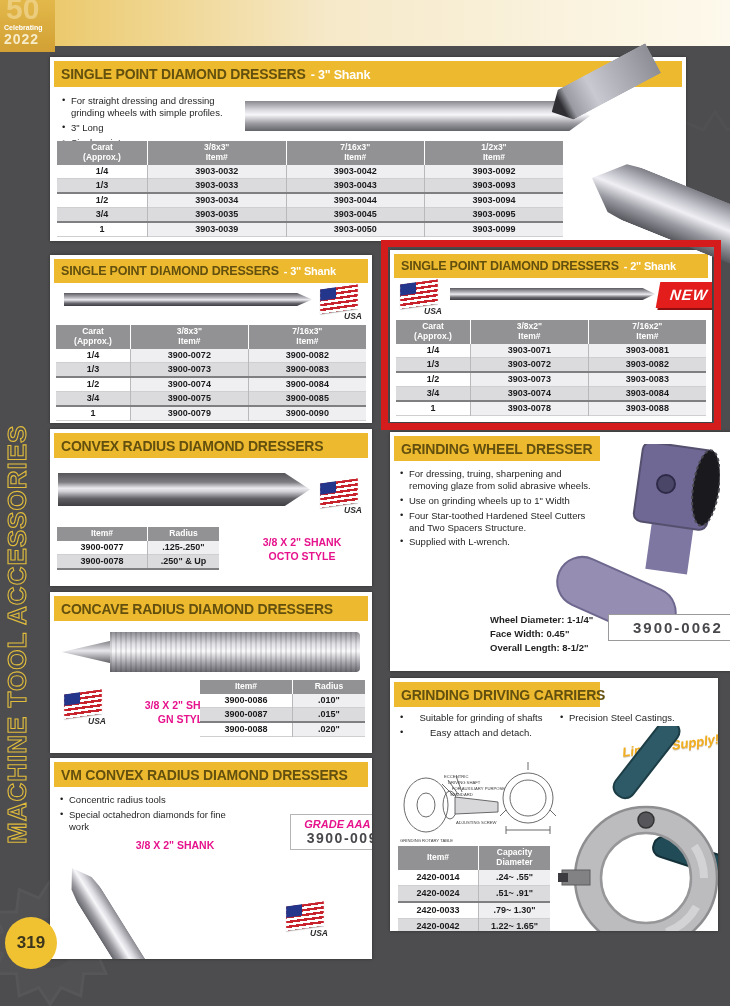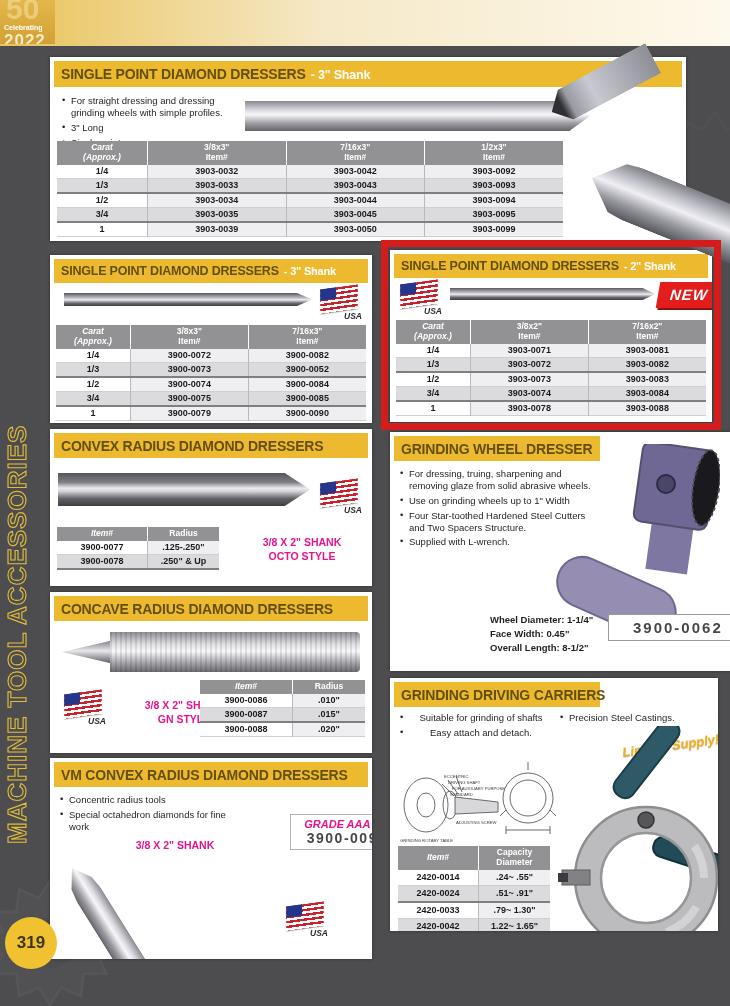--- a/index.html
+++ b/index.html
@@ -2,25 +2,25 @@
 <html><head>
 <meta charset="utf-8">
 <style>
   html,body{margin:0;padding:0;background:#333;}
   #root{position:relative;width:730px;height:1006px;overflow:hidden;
         font-family:"Liberation Sans",sans-serif;background:#4d4d4f;}
 
   
   .header{position:absolute;left:0;top:0;width:730px;height:46px;
           background:linear-gradient(90deg,#e9c35a 0%,#f6e9c9 45%,#fdf9ec 100%);}
-  .logo{position:absolute;left:0;top:0;width:55px;height:44px;overflow:hidden;
+  .logo{position:absolute;left:0;top:0;width:55px;height:52px;overflow:hidden;
         background:linear-gradient(180deg,#e3b84a,#d2a034);}
   .logo-50{position:absolute;left:6px;top:-8px;font-size:30px;font-weight:bold;color:#efd48c;opacity:.8;}
   .logo-cel{position:absolute;left:4px;top:24px;font-size:7px;font-weight:bold;color:#fff;}
-  .logo-year{position:absolute;left:4px;top:31px;font-size:17px;font-weight:bold;color:#f7ecc9;letter-spacing:1px;}
+  .logo-year{position:absolute;left:4px;top:31px;font-size:14px;font-weight:bold;color:#f7ecc9;letter-spacing:1px;}
   .header-title{position:absolute;left:66px;top:9px;font-size:22px;font-weight:bold;
                 color:#53430f;letter-spacing:.5px;}
 
   
   .side-text{position:absolute;left:2px;top:378px;height:512px;width:36px;
              writing-mode:vertical-rl;transform:rotate(180deg);
              font-size:26px;font-weight:bold;letter-spacing:1px;
              color:transparent;-webkit-text-stroke:1.1px #e2bd3c;text-align:center;}
   .page-badge{position:absolute;left:5px;top:917px;width:52px;height:52px;border-radius:50%;
               background:#f0c232;display:flex;align-items:center;justify-content:center;
@@ -35,21 +35,21 @@
 
   ul.bullets,ul.plain{margin:0;padding:0;list-style:none;font-size:9.5px;color:#1f1f1f;line-height:1.25;}
   ul.bullets li{position:relative;padding-left:11px;margin-bottom:3px;}
   ul.bullets li::before{content:"•";position:absolute;left:2px;top:-1px;}
   ul.plain li{font-weight:bold;margin-bottom:2px;}
 
   
   table{border-collapse:collapse;table-layout:fixed;font-size:9px;}
   thead th{background:#929294;color:#fff;font-size:8.5px;font-weight:bold;
            padding:2px 1px;line-height:1.15;border-left:1px solid #fff;}
-  thead th:first-child{border-left:none;font-style:italic;}
+  thead th:first-child{border-left:none;}
   tbody td{text-align:center;font-weight:bold;color:#1b1b1d;padding:1.5px 1px;
            border-left:1px solid #b9b9bb;}
   tbody td:first-child{border-left:none;}
   tbody tr{border-bottom:1px solid #cfcfd1;}
   tbody tr:nth-child(even){border-bottom:2px solid #7f7f82;background:#dbdbde;}
   tbody tr:nth-child(odd){background:#efeff1;}
   tbody tr:nth-child(odd) td:first-child{background:#fff;}
   .t4{width:506px;} .t4 th:first-child{width:88px;}
   .t3{width:310px;} .t3 th:first-child{width:72px;}
   .t2a{width:162px;} .t2a th:first-child{width:88px;}
@@ -225,21 +225,21 @@
         </thead>
       <tbody>
           <tr>
             <td>1/4</td>
             <td>3900-0072</td>
             <td>3900-0082</td>
           </tr>
           <tr>
             <td>1/3</td>
             <td>3900-0073</td>
-            <td>3900-0052</td>
+            <td>3900-0083</td>
           </tr>
           <tr>
             <td>1/2</td>
             <td>3900-0074</td>
             <td>3900-0084</td>
           </tr>
           <tr>
             <td>3/4</td>
             <td>3900-0075</td>
             <td>3900-0085</td>

